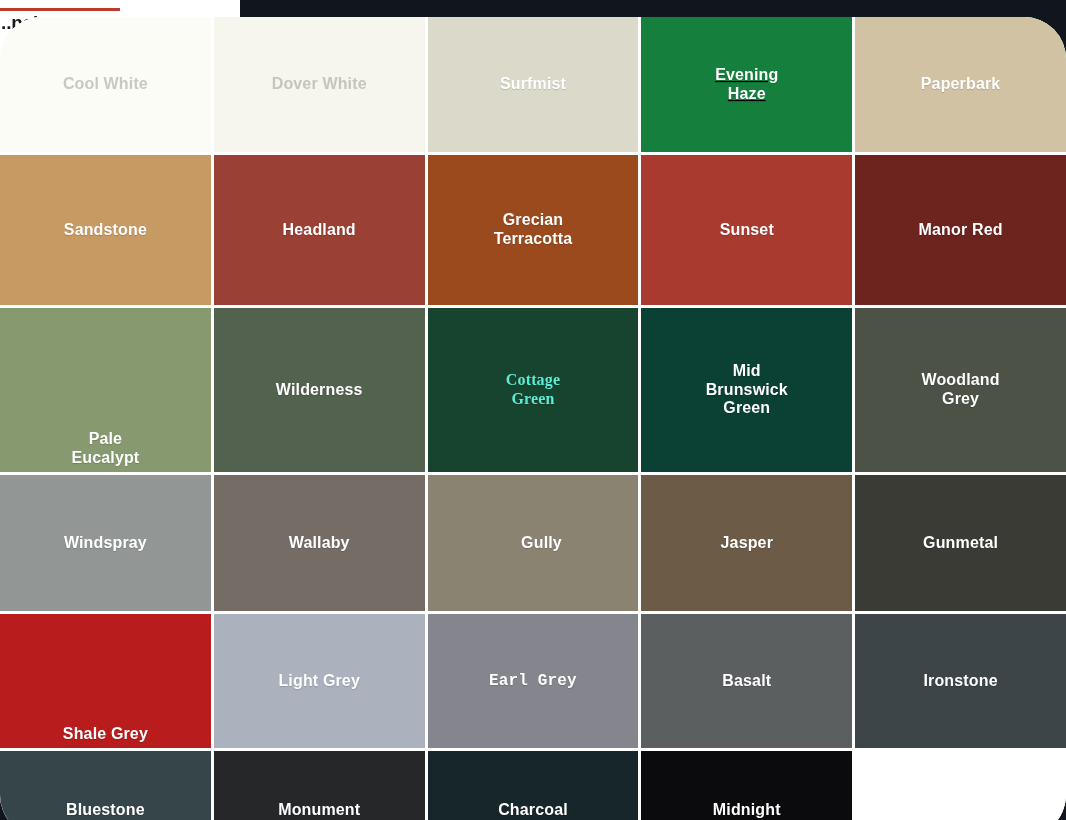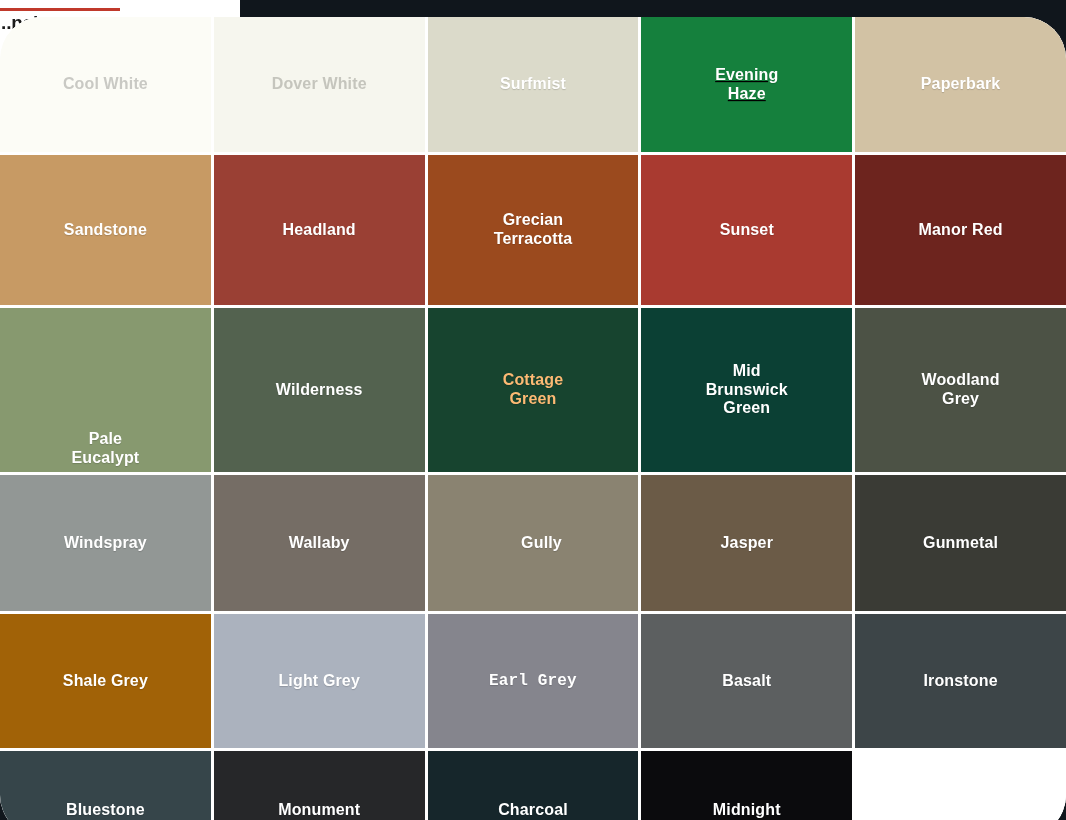--- a/index.html
+++ b/index.html
@@ -137,21 +137,21 @@
           <span class="swatch-label" style="color: rgb(255, 255, 255);">Manor Red</span>
         </div>
         <div class="swatch" style="background: rgb(135, 153, 111); align-items: flex-end;">
           <span class="swatch-label" style="color: rgb(255, 255, 255);">Pale
 Eucalypt</span>
         </div>
         <div class="swatch" style="background: rgb(83, 98, 79);">
           <span class="swatch-label" style="color: rgb(255, 255, 255);">Wilderness</span>
         </div>
         <div class="swatch" style="background: rgb(23, 68, 47);">
-          <span class="swatch-label" style="color: #fdba74;">Cottage
+          <span class="swatch-label" style="color: #5eead4; font-family: Liberation Serif, serif;">Cottage
 Green</span>
         </div>
         <div class="swatch" style="background: rgb(11, 64, 52);">
           <span class="swatch-label" style="color: rgb(255, 255, 255);">Mid
 Brunswick
 Green</span>
         </div>
         <div class="swatch" style="background: rgb(76, 82, 69);">
           <span class="swatch-label" style="color: rgb(255, 255, 255);">Woodland
 Grey</span>
@@ -164,21 +164,21 @@
         </div>
         <div class="swatch" style="background: rgb(138, 131, 113);">
           <span class="swatch-label" style="color: rgb(255, 255, 255); padding-left: 17px;">Gully</span>
         </div>
         <div class="swatch" style="background: rgb(107, 91, 71);">
           <span class="swatch-label" style="color: rgb(255, 255, 255);">Jasper</span>
         </div>
         <div class="swatch" style="background: rgb(58, 59, 53);">
           <span class="swatch-label" style="color: rgb(255, 255, 255);">Gunmetal</span>
         </div>
-        <div class="swatch" style="background: #a16207;">
+        <div class="swatch" style="background: #b91c1c; align-items: flex-end;">
           <span class="swatch-label" style="color: rgb(255, 255, 255);">Shale Grey</span>
         </div>
         <div class="swatch" style="background: rgb(171, 178, 190);">
           <span class="swatch-label" style="color: rgb(255, 255, 255);">Light Grey</span>
         </div>
         <div class="swatch" style="background: rgb(133, 133, 141);">
           <span class="swatch-label" style="color: rgb(255, 255, 255); font-family: Liberation Mono, monospace;">Earl Grey</span>
         </div>
         <div class="swatch" style="background: rgb(92, 95, 96);">
           <span class="swatch-label" style="color: rgb(255, 255, 255);">Basalt</span>

